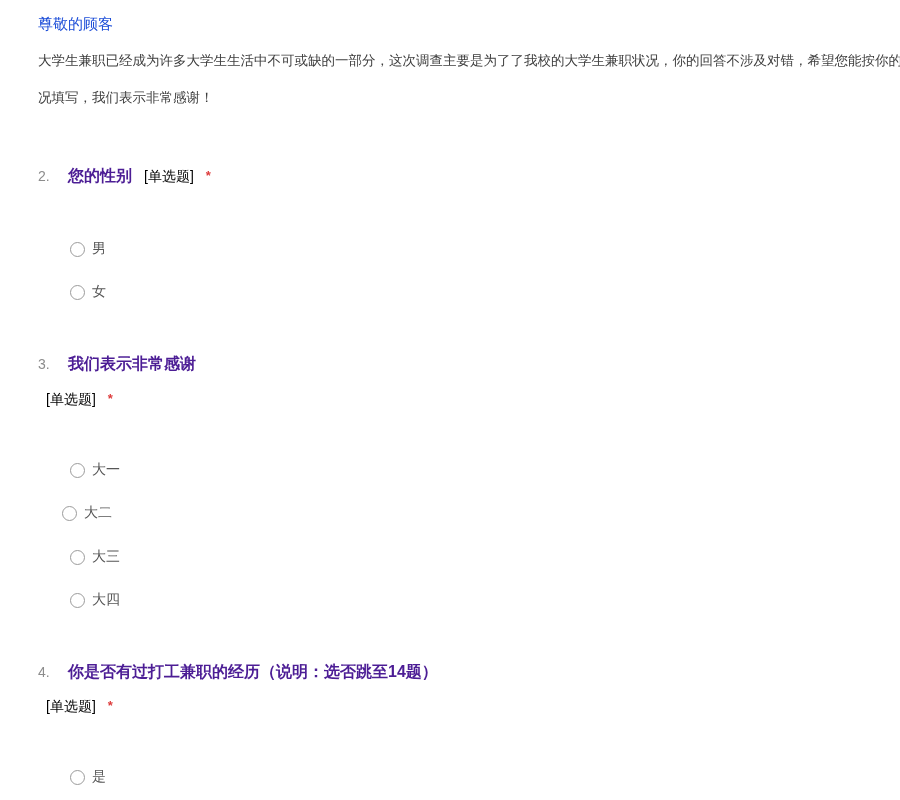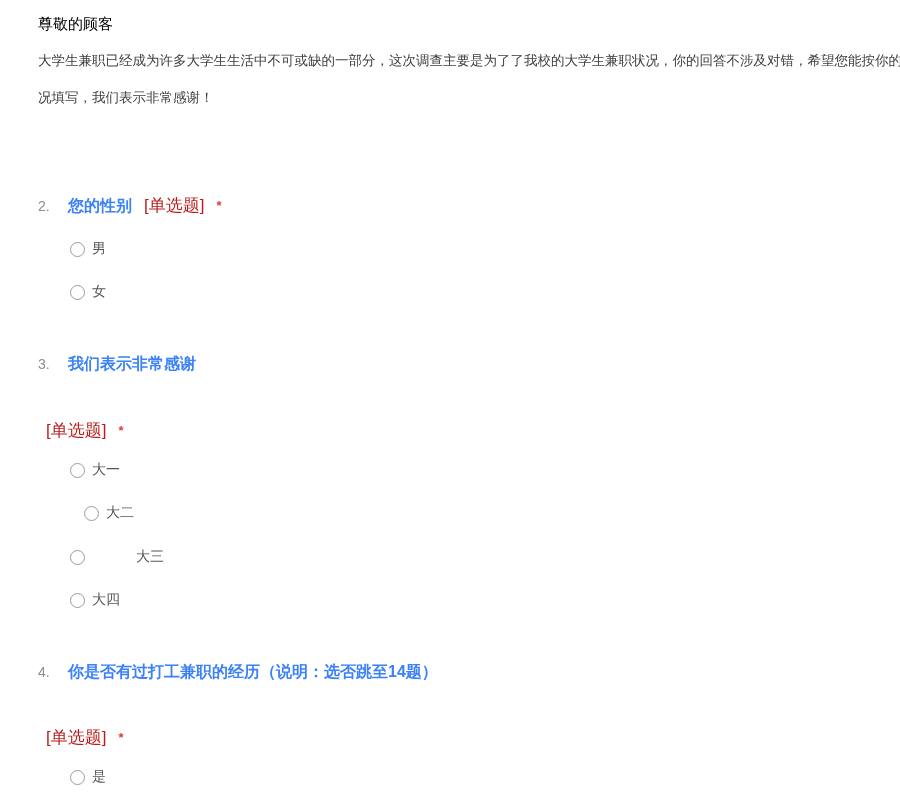--- a/index.html
+++ b/index.html
@@ -13,21 +13,21 @@
     background: #ffffff;
     overflow: hidden;
     font-family: "Liberation Sans", "DejaVu Sans", sans-serif;
   }
   .abs { position: absolute; }
 
   
   #greeting {
     left: 38px; top: 15px;
     font-size: 15px;
-    color: #000000;
+    color: #1d4ed8;
   }
   #intro {
     left: 38px; top: 42px;
     width: 908px;
     font-size: 13.5px;
     color: #3d3d3d;
     line-height: 37px;
   }
 
   
@@ -38,27 +38,26 @@
   }
   .q-num {
     flex: 0 0 30px;
     width: 30px;
     font-size: 14px;
     color: #8c8c8c;
   }
   .q-title {
     font-size: 16px;
     font-weight: bold;
-    color: #3b82f6;
+    color: #4c1d95;
   }
   .q-title-row .q-tag { margin-left: 12px; }
   .q-tag {
-    font-size: 17px;
-    color: #b91c1c;
-    margin-top: 28px;
+    font-size: 14px;
+    color: #000000;
   }
   .q-star {
     margin-left: 12px;
     font-size: 13px;
     font-weight: bold;
     color: #dd3b3b;
     position: relative;
     top: -1px;
   }
   .q-tag-row {
@@ -90,22 +89,22 @@
   }
 
   
   #q2-title { left: 38px; top: 166px; }
   #q2-opt0  { left: 70px; top: 240px; }
   #q2-opt1  { left: 70px; top: 283px; }
 
   #q3-title { left: 38px; top: 354px; }
   #q3-tag   { left: 46px; top: 391px; }
   #q3-opt0  { left: 70px; top: 461px; }
-  #q3-opt1  { left: 84px; top: 504px; }
-  #q3-opt2  { left: 70px; top: 548px; gap: 44px; }
+  #q3-opt1  { left: 62px; top: 504px; }
+  #q3-opt2  { left: 70px; top: 548px; }
   #q3-opt3  { left: 70px; top: 591px; text-align: right; }
 
   #q4-title { left: 38px; top: 662px; }
   #q4-tag   { left: 46px; top: 698px; }
   #q4-opt0  { left: 70px; top: 768px; }
 </style>
 </head>
 <body>
 
 <div id="greeting" class="abs">尊敬的顾客</div>

